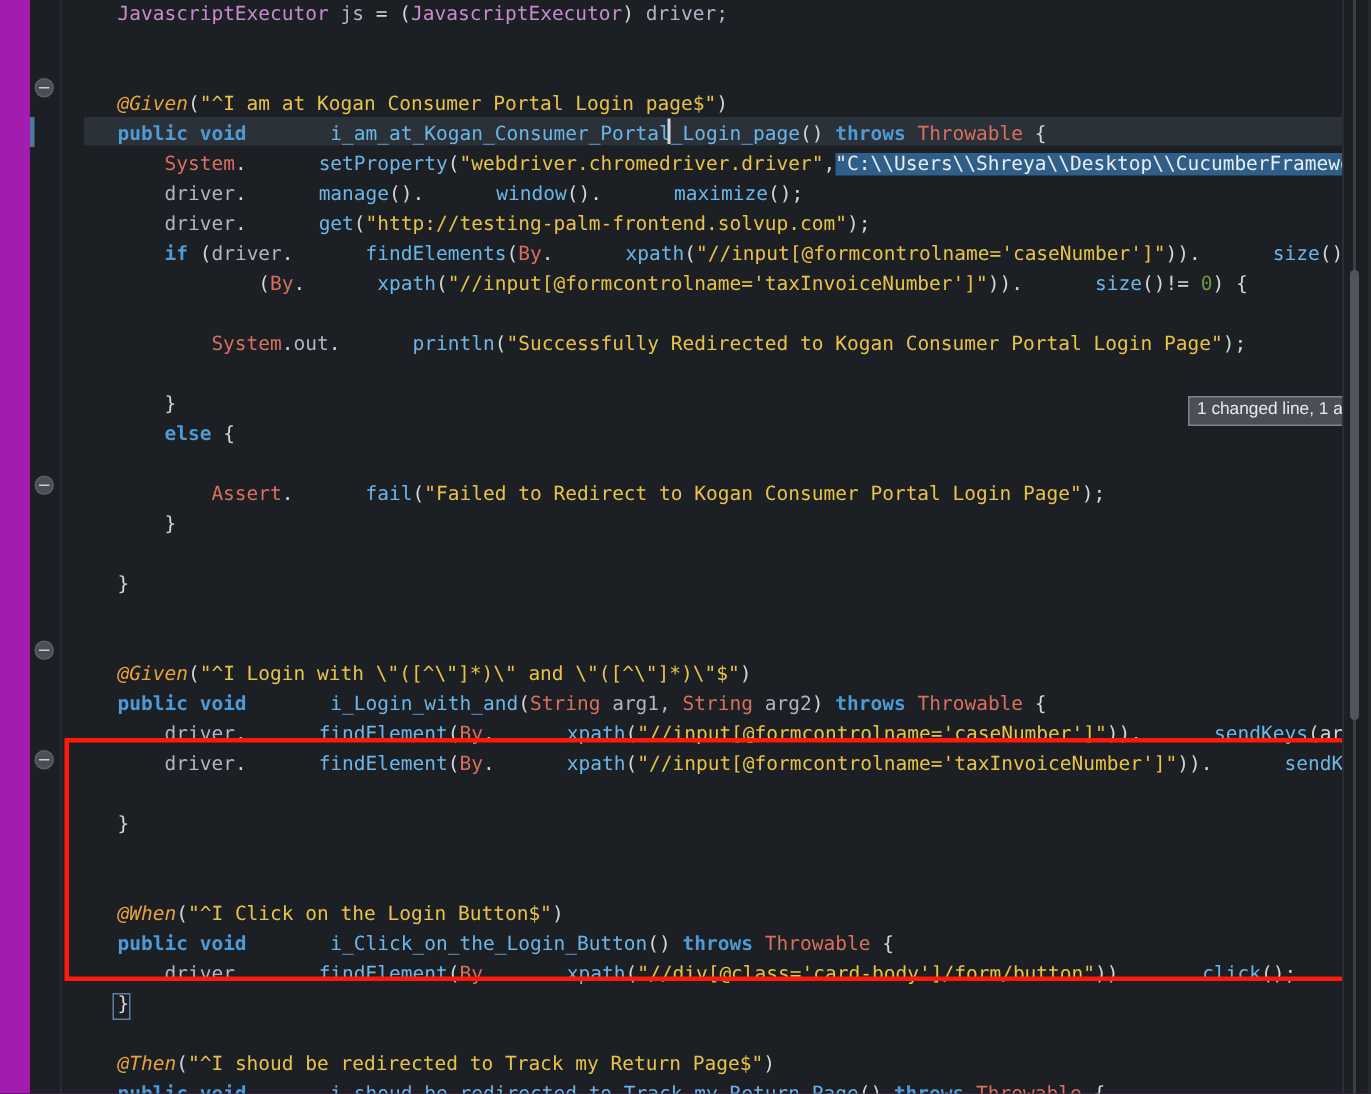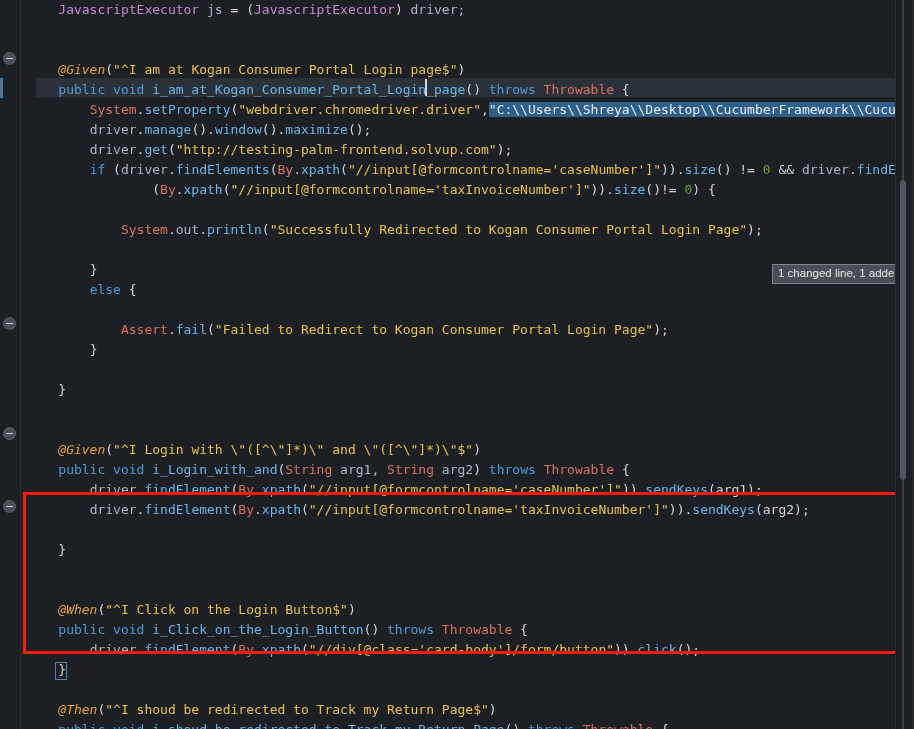--- a/index.html
+++ b/index.html
@@ -3,22 +3,23 @@
 <meta charset="utf-8">
 <title>IDE Code Editor</title>
 <style>
   html,body{margin:0;padding:0;background:#1e2125;}
   body{
     width:914px;height:729px;overflow:hidden;position:relative;
     font-family:"DejaVu Sans Mono","Liberation Mono",monospace;
   }
   #editor-root{
     position:absolute;inset:0;
-    background:#e5e5e5;
+    background:#a21caf;
     display:flex;
+    padding-left:20px;
   }
   
   .gutter{
     width:20px;flex:0 0 20px;background:#1c1f23;
     border-right:1px solid #2a2e33;
     position:relative;
   }
   .fold-marker{
     position:absolute;left:3px;width:13px;height:13px;
     border-radius:50%;
@@ -41,26 +42,26 @@
     position:absolute;top:0;left:0;right:0;bottom:0;
     padding:0;margin:0;
     font-size:13px;
     line-height:20px;
     white-space:pre;
     color:#bcc4cc;
     letter-spacing:0;
   }
   .ln{height:20px;padding-left:6px;position:relative;}
   
-  .kw{color:#4e9bd6;}          
+  .kw{color:#4e9bd6;font-weight:bold;}          
   .cls{color:#d9705f;}         
   .cls2{color:#c88ad0;}        
   .ann{color:#e8a33d;font-style:italic;}         
   .str{color:#e8c34a;}         
-  .mth{color:#6cb6e8;}         
+  .mth{color:#6cb6e8;margin-left:48px;}         
   .id{color:#a9b7c6;}          
   .num{color:#6a9a3f;}         
   .punc{color:#d0d6dc;}
   
   .hl-line{
     position:absolute;left:15px;height:19px;background:#2b3138;
   }
   .sel{
     background:#2f5f88;color:#e6edf3;
   }

